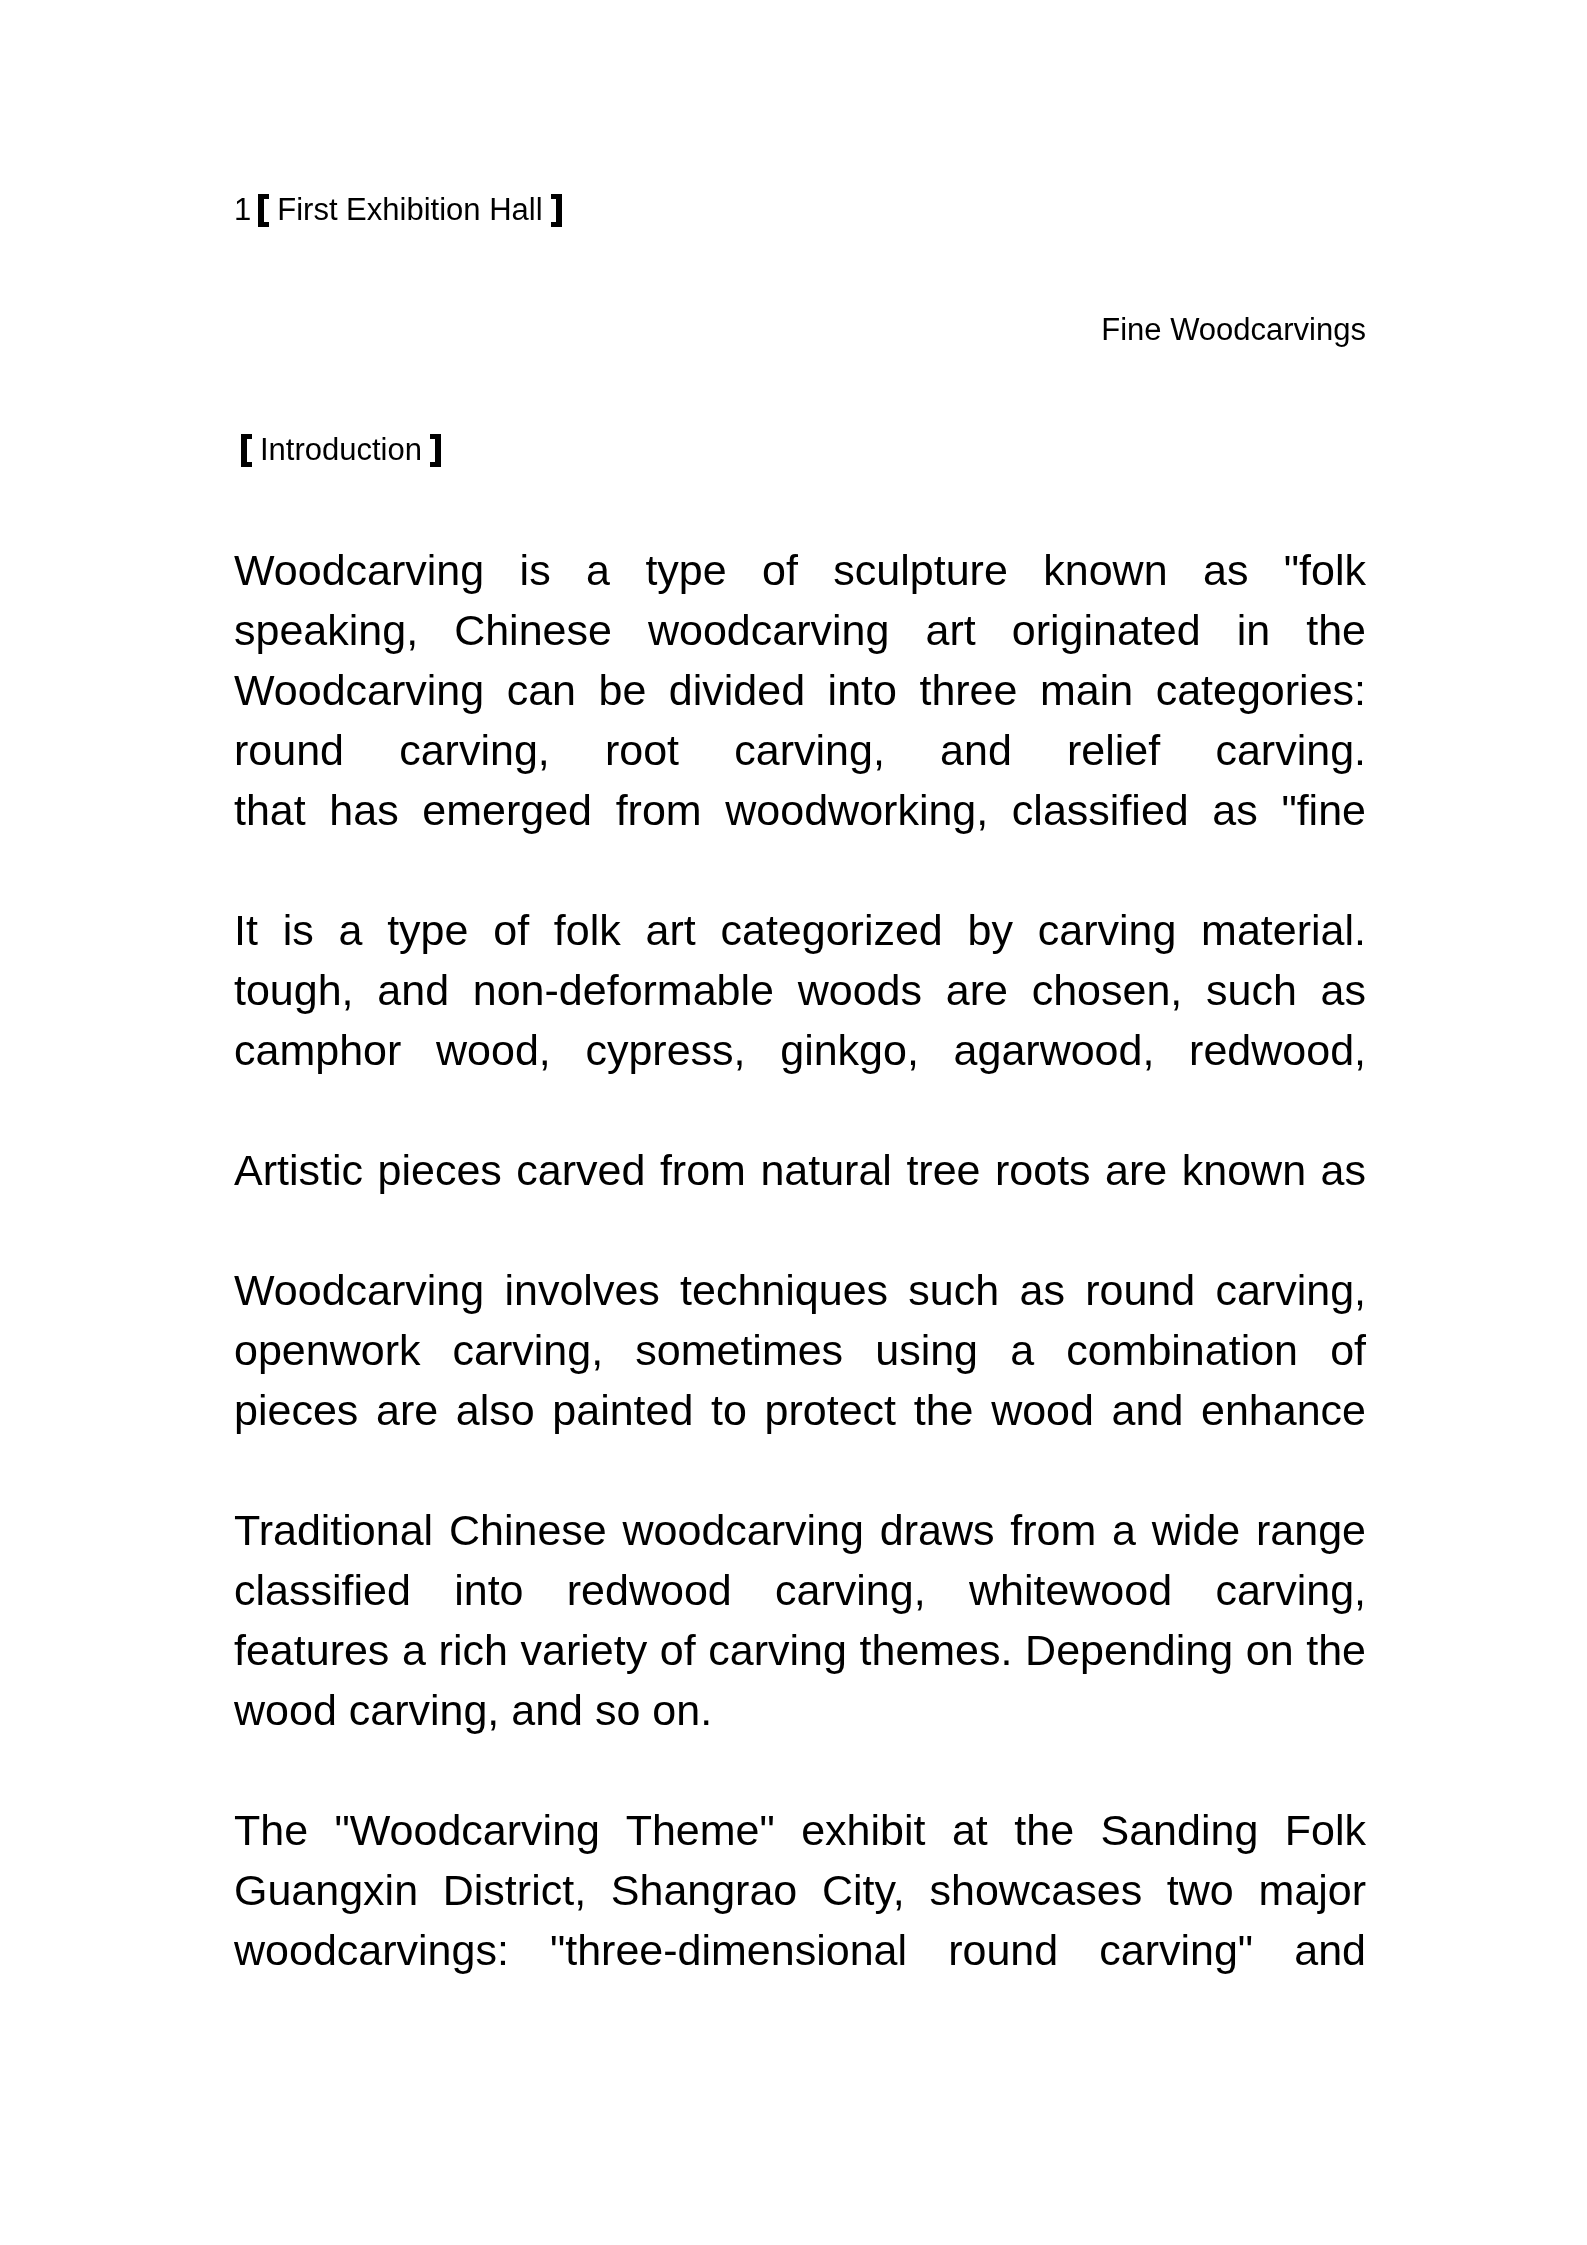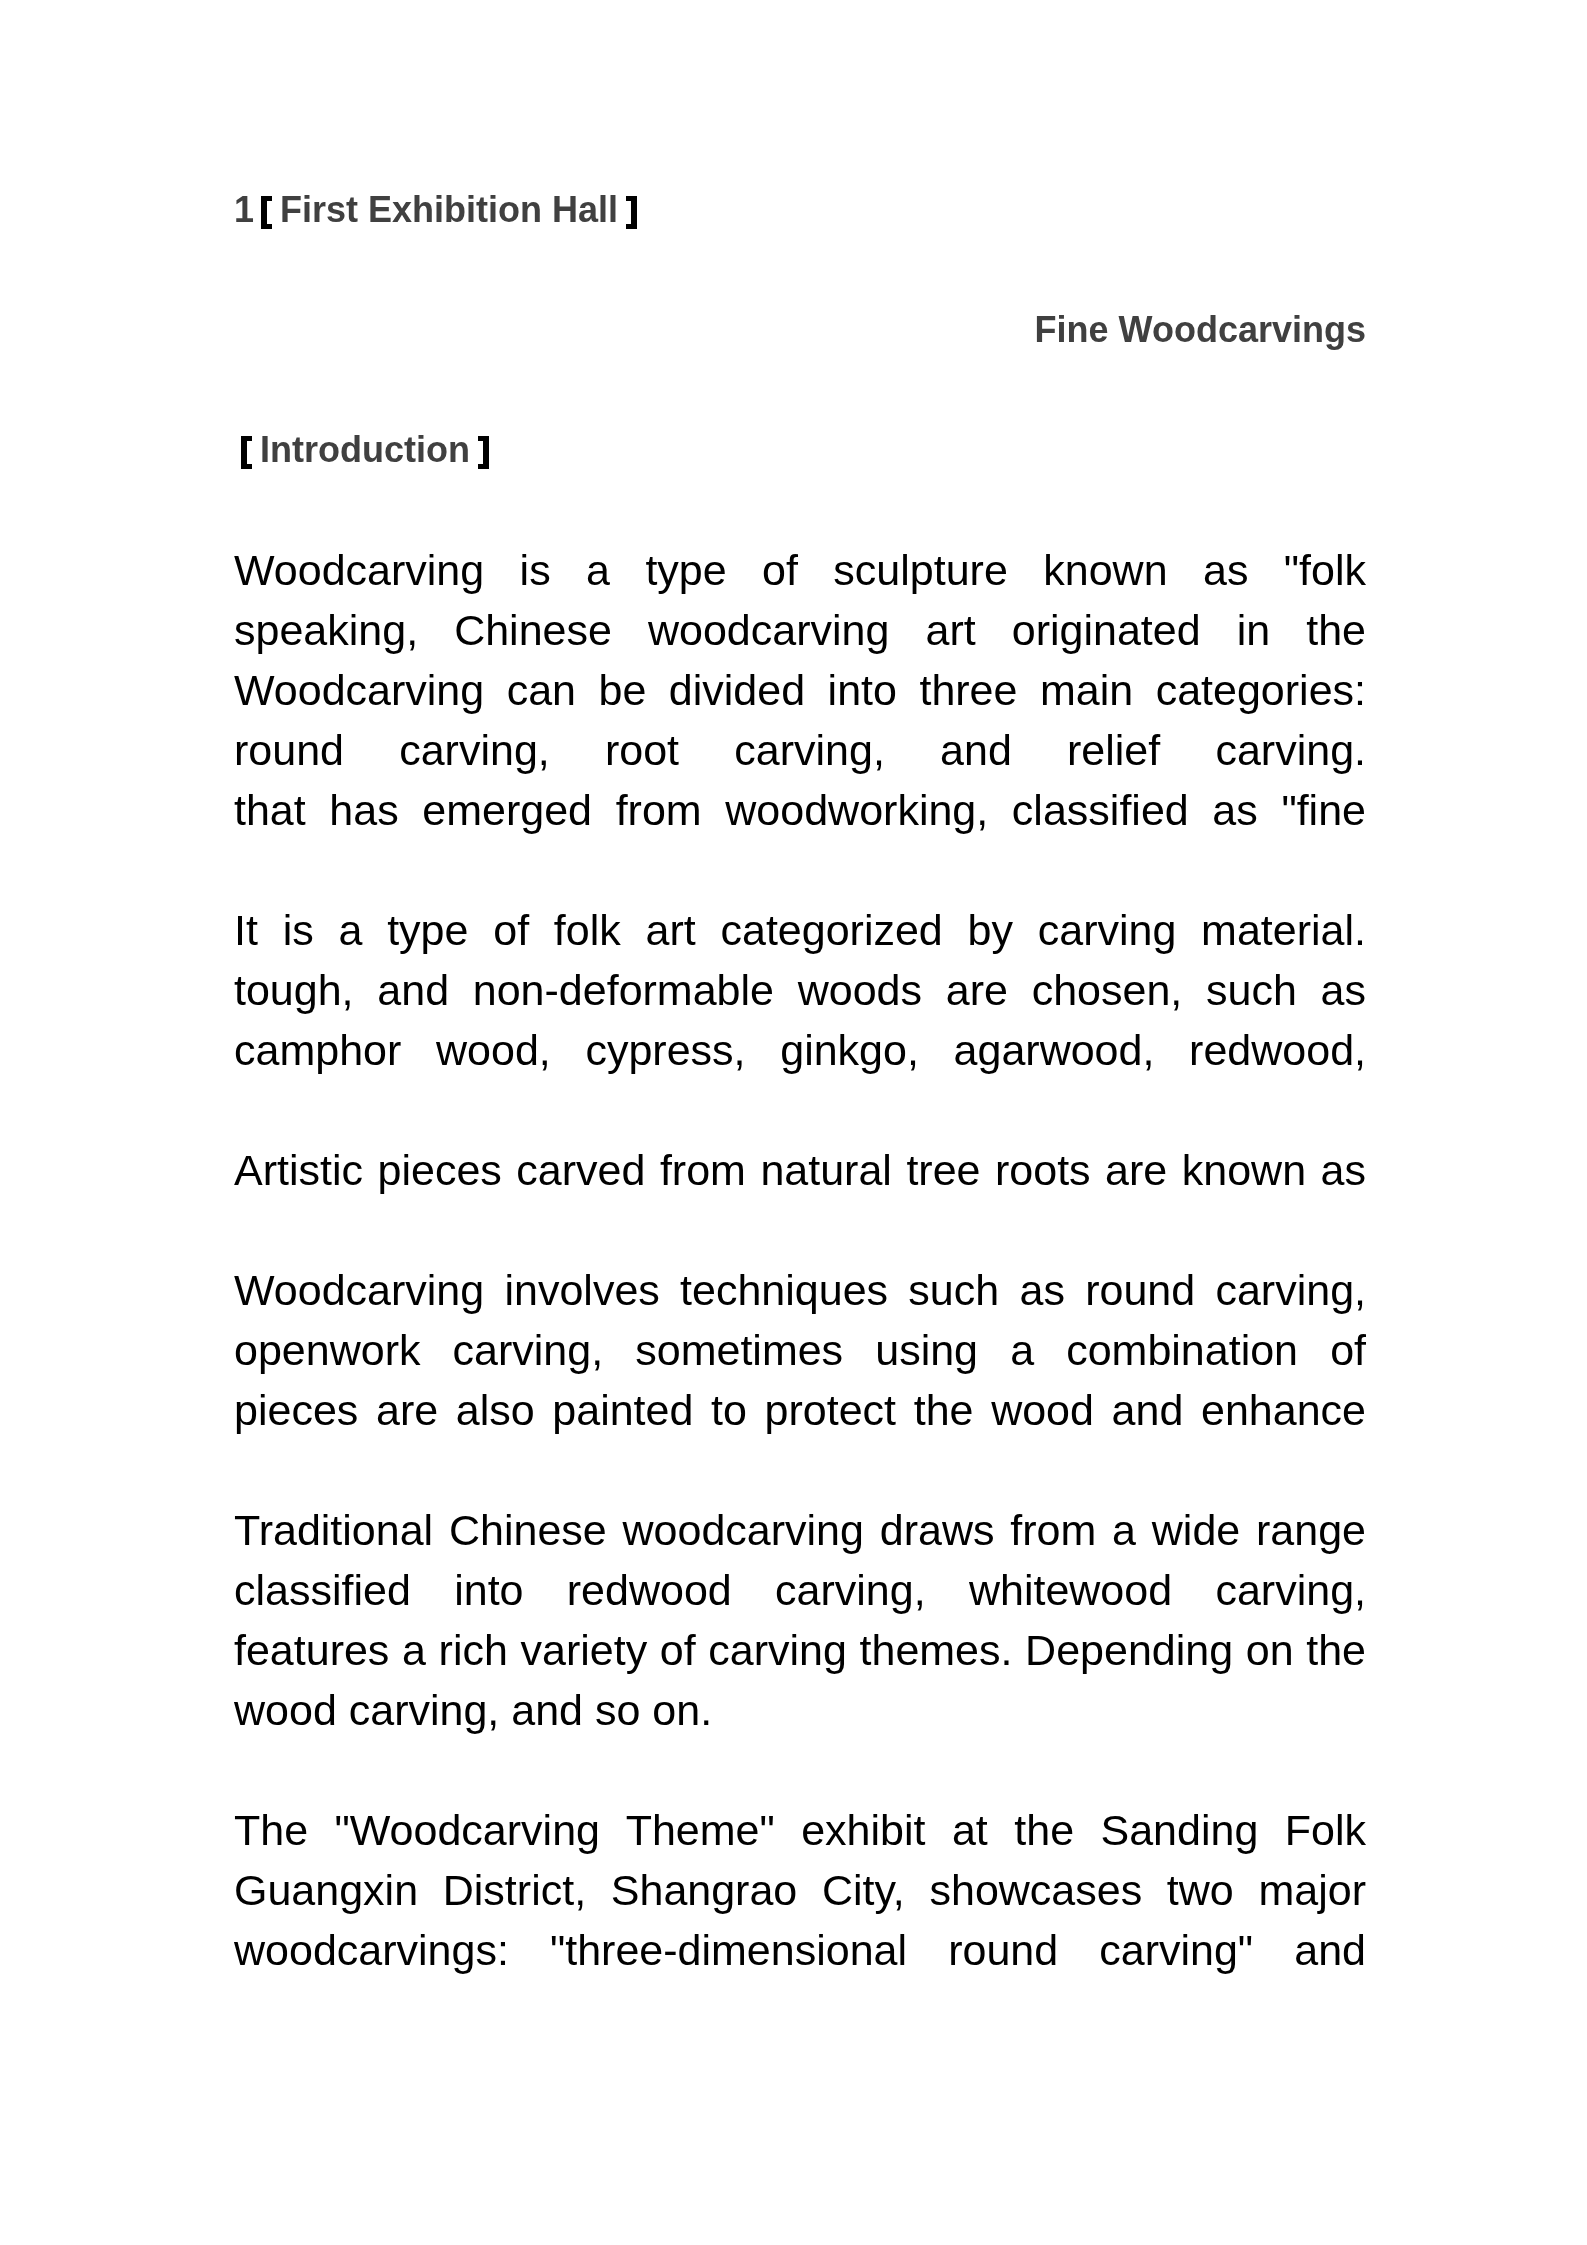--- a/index.html
+++ b/index.html
@@ -13,24 +13,24 @@
     height: 2245px;
     background: #ffffff;
     color: #000000;
     font-family: "Liberation Sans", "DejaVu Sans", sans-serif;
     box-sizing: border-box;
     padding: 180px 221px 0 234px;
     overflow: hidden;
   }
   .block {
     margin: 0 0 60px 0;
-    font-size: 36px;
-    font-weight: bold;
+    font-size: 31px;
+    font-weight: normal;
     line-height: 60px;
-    color: #404040;
+    color: #000000;
   }
   .content {
     width: 1132px;
   }
   .title {
     text-align: right;
   }
   .para {
     margin: 0 0 60px 0;
   }

